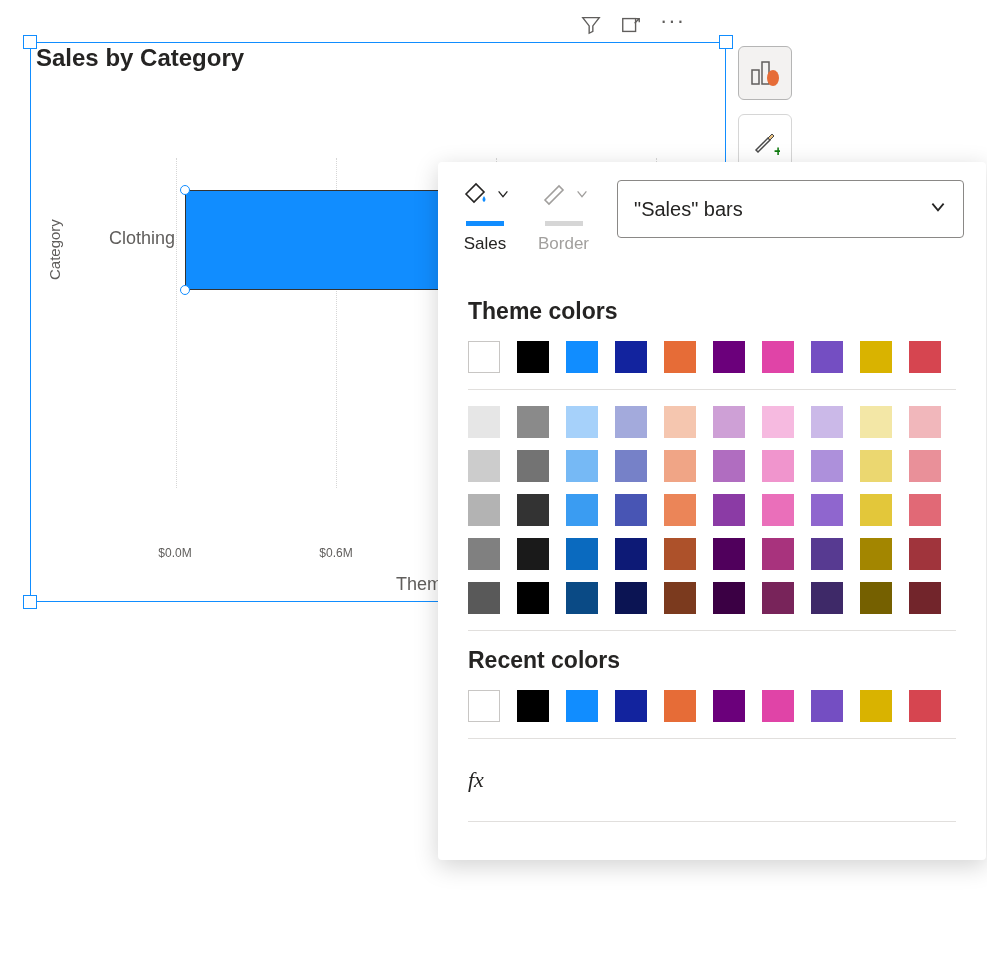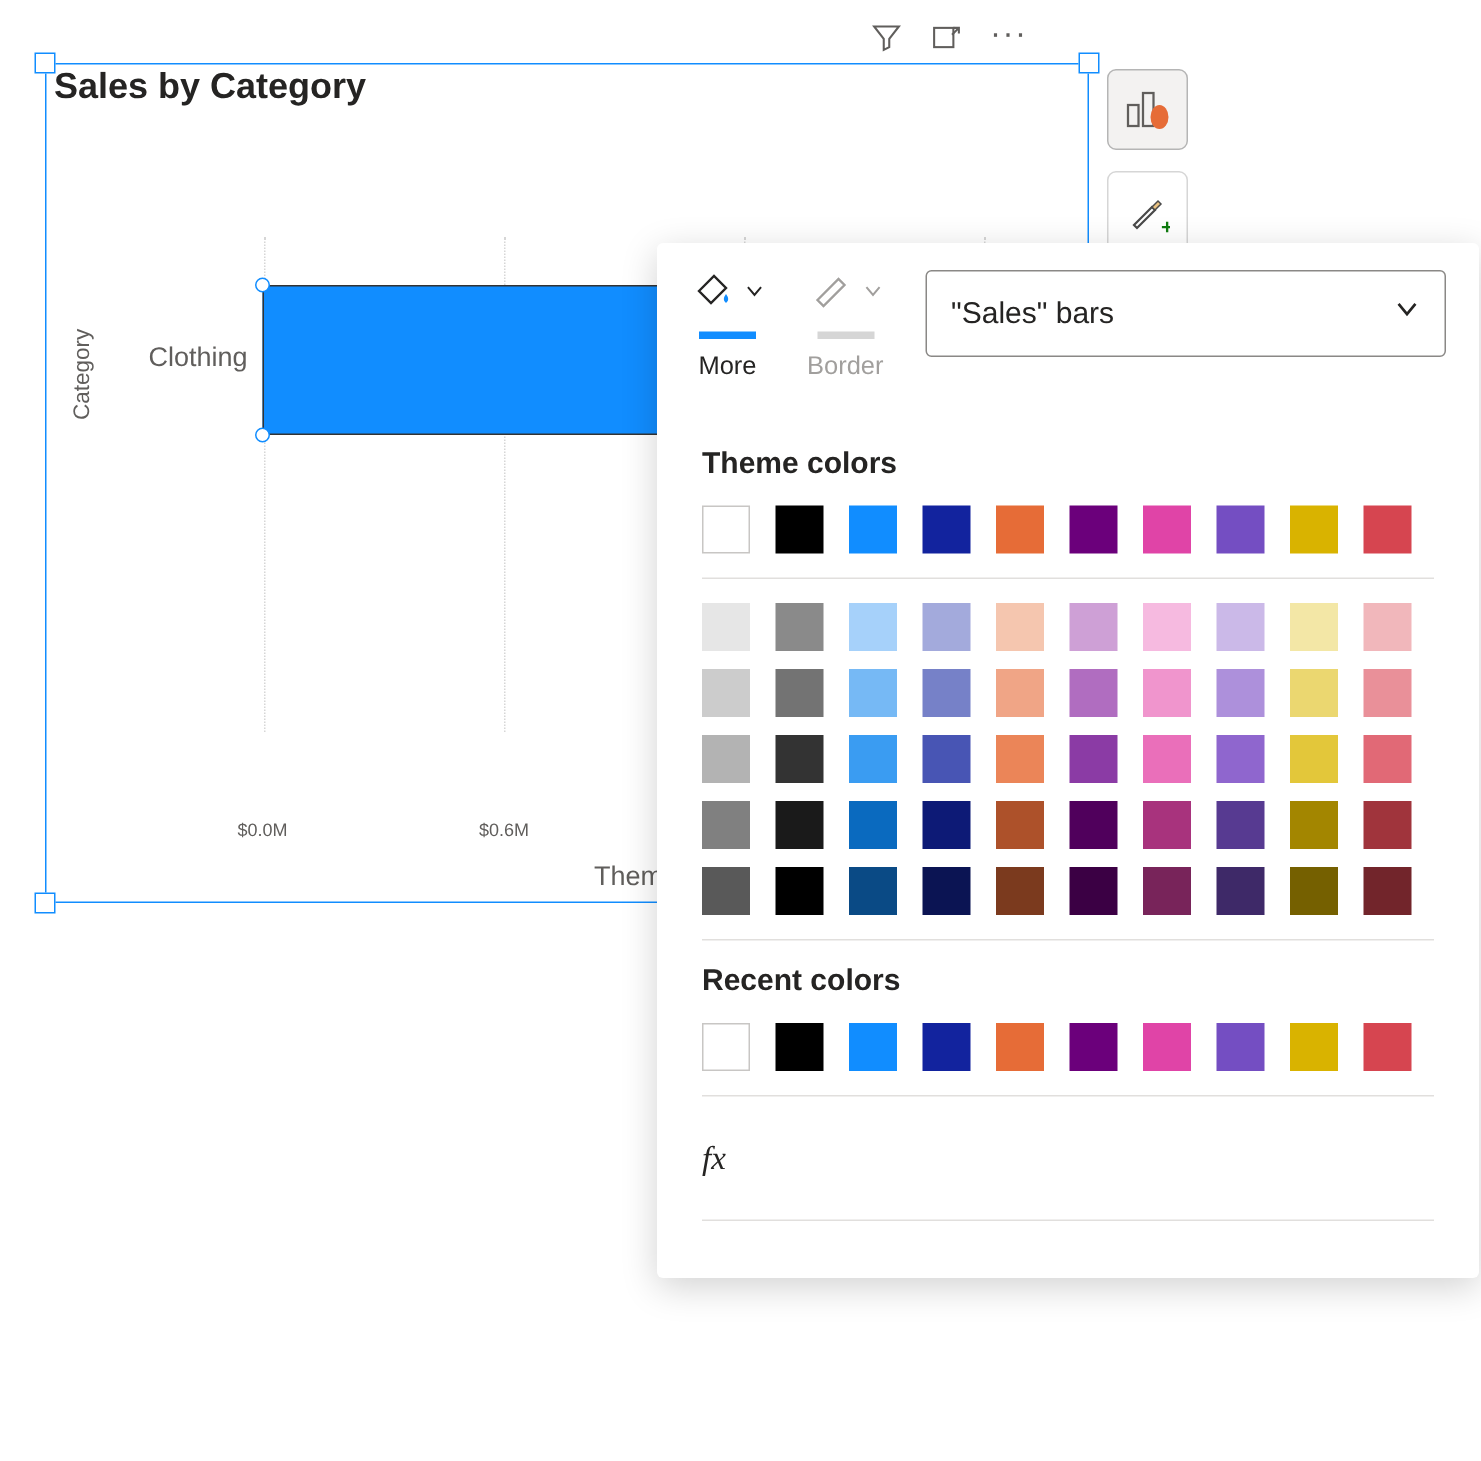--- a/index.html
+++ b/index.html
@@ -83,21 +83,21 @@
     top: 280px;
     transform: rotate(-90deg);
     transform-origin: left top;
     font-size: 15px;
     color: #605e5c;
   }
 
   
   .bars-area {
     position: absolute;
-    left: 175px;
+    left: 185px;
     top: 190px;
     width: 500px;
   }
   .bar-row {
     position: relative;
     height: 100px;
     margin-bottom: 26px;
   }
   .bar-label {
     position: absolute;
@@ -196,21 +196,21 @@
     align-items: center;
     padding: 0 16px;
     font-size: 20px;
     justify-content: space-between;
   }
 
   .picker-body {
     padding: 16px 30px 22px 30px;
   }
   .section-title {
-    font-size: 20px;
+    font-size: 23px;
     font-weight: 600;
     margin: 14px 0 16px 0;
   }
   .swatch-row {
     display: flex;
     gap: 17px;
     margin-bottom: 12px;
   }
   .swatch {
     width: 32px;
@@ -307,21 +307,21 @@
           <svg width="30" height="26" viewBox="0 0 30 26">
               <path d="M6 14 L16 4 L24 12 L14 22 Z" fill="none" stroke="#252423" stroke-width="1.6"></path>
               <path d="M24 16 q3 4 0 6 q-3 -2 0 -6" fill="#118dff"></path>
             </svg>
         </span>
         <span class="chevron-sm"><svg viewBox="0 0 16 16">
               <path d="M3 5l5 6 5-6" fill="none" stroke="#252423" stroke-width="1.5"></path>
             </svg></span>
       </div>
       <div class="tool-underline"></div>
-      <div>More</div>
+      <div>Sales</div>
     </div>
     <div class="tool-btn inactive">
       <div class="icon-row">
         <span>
           <svg width="30" height="26" viewBox="0 0 30 26">
               <path d="M6 20 L20 6 L24 10 L10 24 Z" fill="none" stroke="#a19f9d" stroke-width="1.6"></path>
             </svg>
         </span>
         <span class="chevron-sm"><svg viewBox="0 0 16 16">
               <path d="M3 5l5 6 5-6" fill="none" stroke="#a19f9d" stroke-width="1.5"></path>

